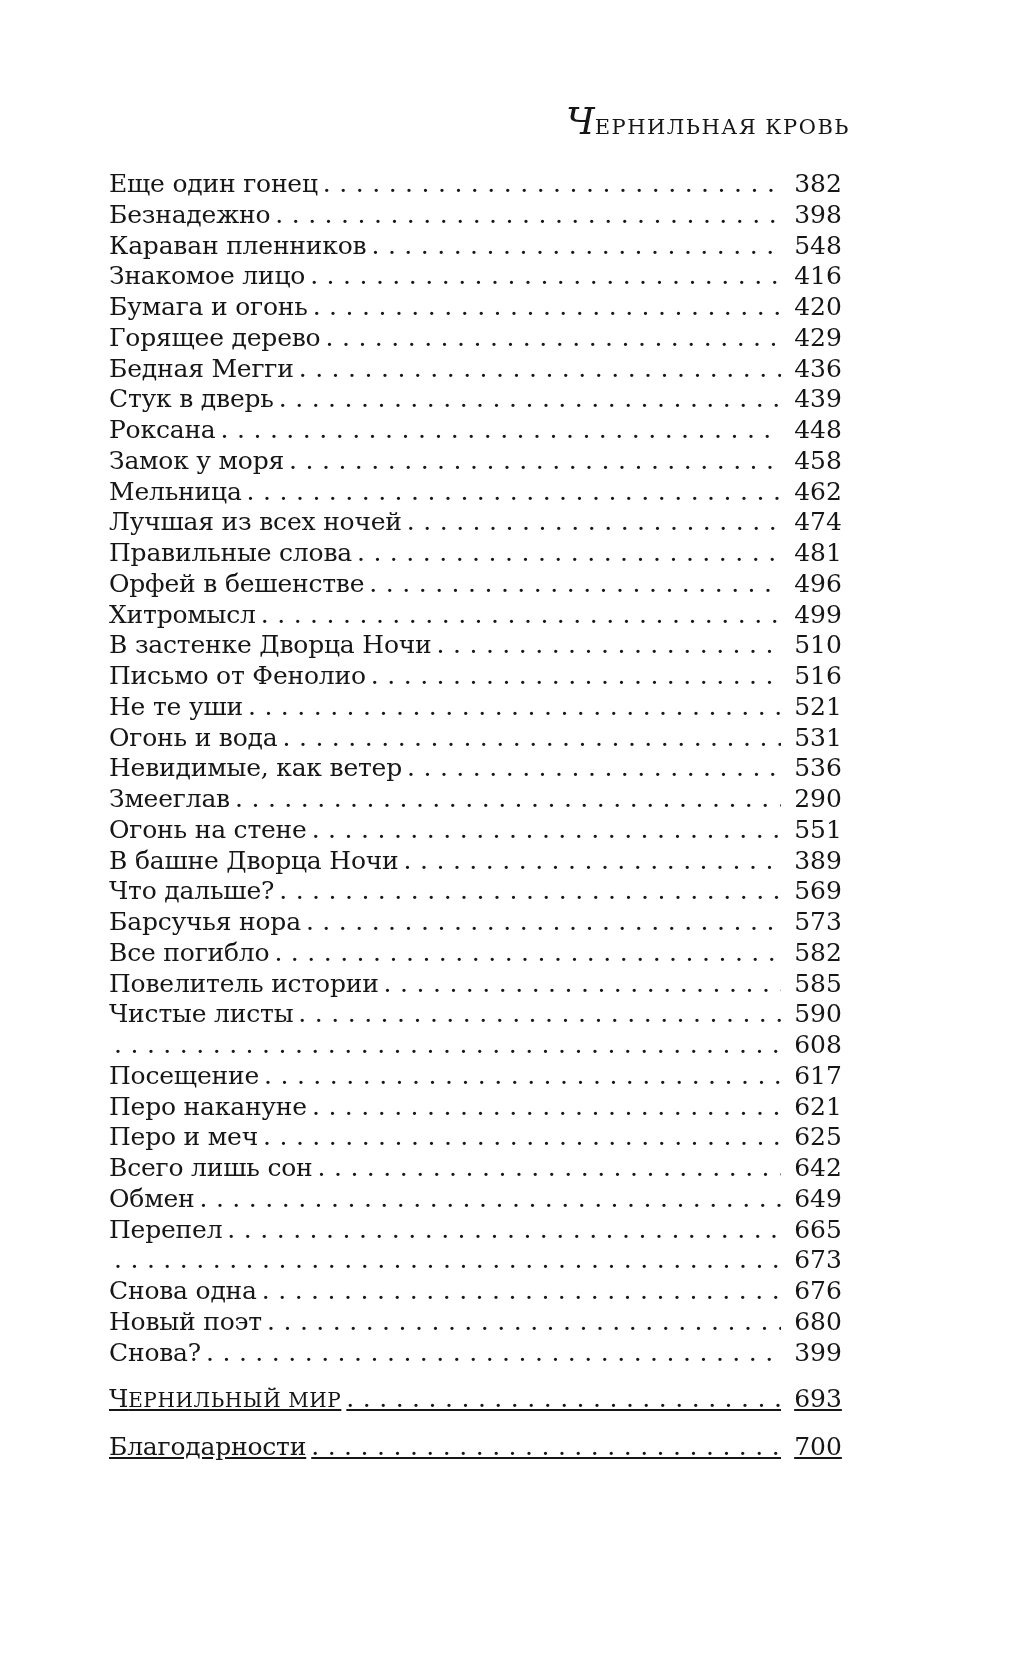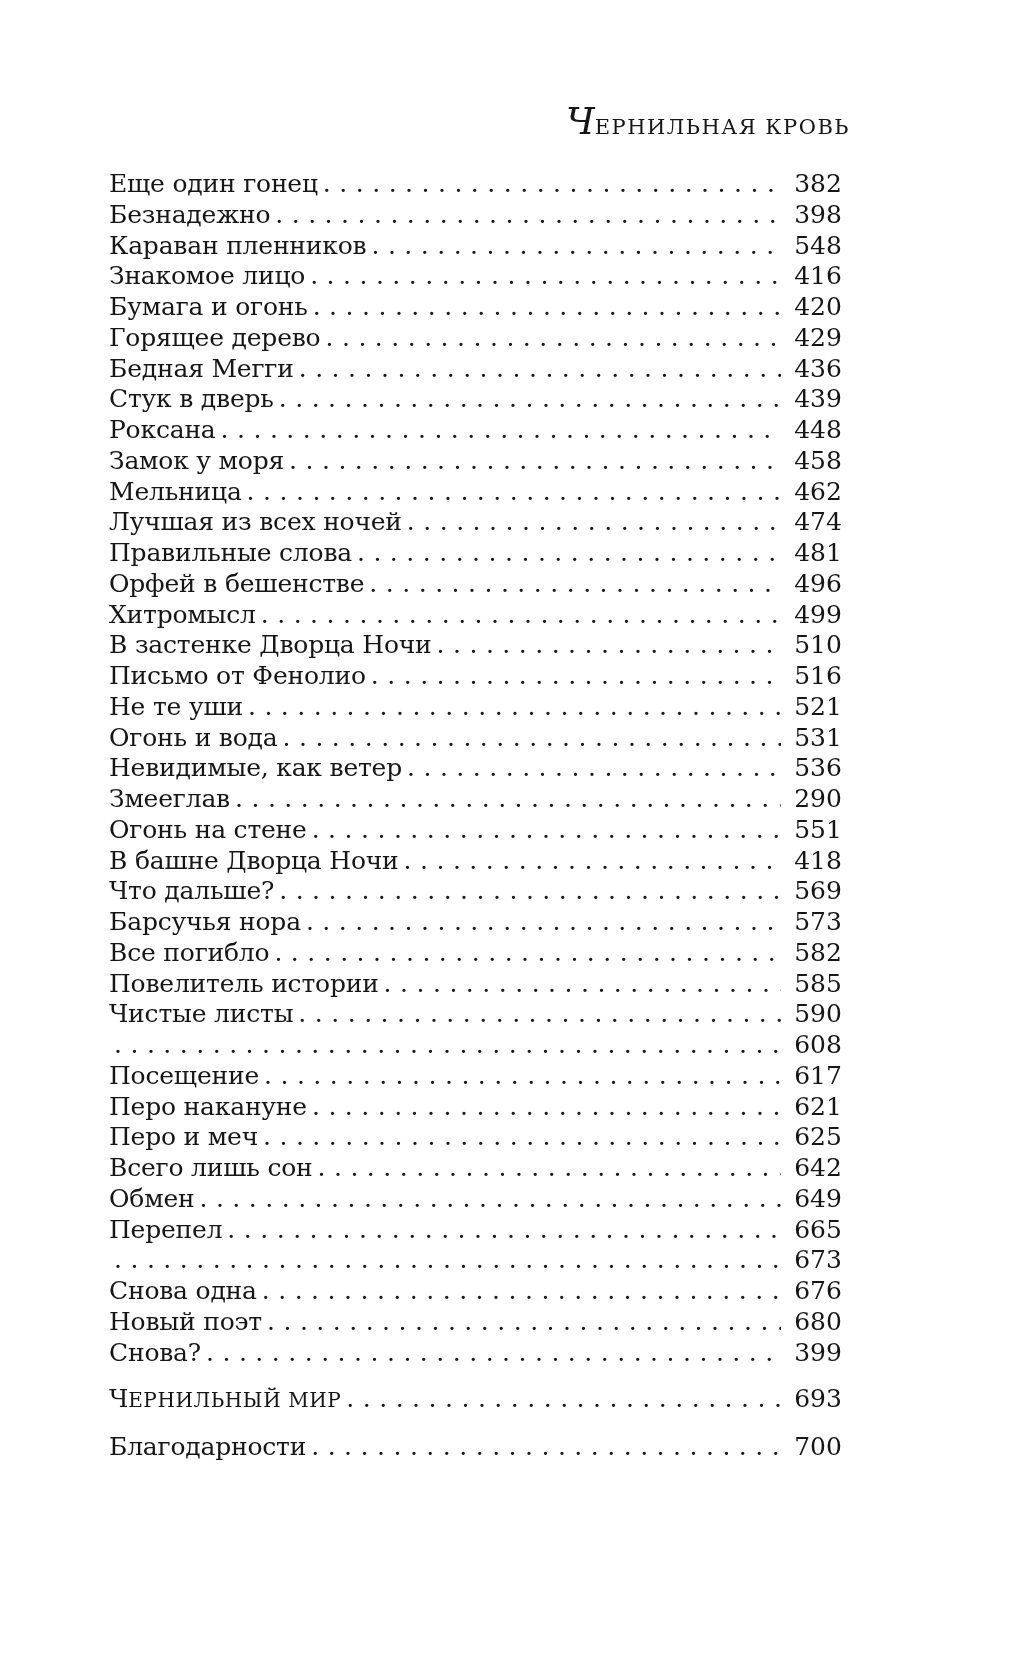--- a/index.html
+++ b/index.html
@@ -27,21 +27,21 @@
   }
 
   .toc { margin-left: 109px; width: 734px; margin-top: 24px; }
 
   .row {
     display: flex;
     align-items: baseline;
     font-size: 25px;
     line-height: 30.75px;
   }
-  .row.gap { margin-top: 16px; }
+  .row.gap { margin-top: 16px; text-decoration: underline; }
 
   .title { flex: 0 0 auto; white-space: nowrap; letter-spacing: -0.2px; }
   .t-initial { font-size: 25px; }
   .t-main.smallcaps { font-size: 20px; letter-spacing: 0.6px; }
 
   .leader {
     flex: 1 1 0;
     min-width: 0;
     overflow: hidden;
     white-space: nowrap;
@@ -194,21 +194,21 @@
 
   <div class="row">
     <span class="title"><span class="t-main">Огонь на стене</span></span>
     <span class="leader" aria-hidden="true">................................................................................</span>
     <span class="pagenum">551</span>
   </div>
 
   <div class="row">
     <span class="title"><span class="t-main">В башне Дворца Ночи</span></span>
     <span class="leader" aria-hidden="true">................................................................................</span>
-    <span class="pagenum">418</span>
+    <span class="pagenum">389</span>
   </div>
 
   <div class="row">
     <span class="title"><span class="t-main">Что дальше?</span></span>
     <span class="leader" aria-hidden="true">................................................................................</span>
     <span class="pagenum">569</span>
   </div>
 
   <div class="row">
     <span class="title"><span class="t-main">Барсучья нора</span></span>

